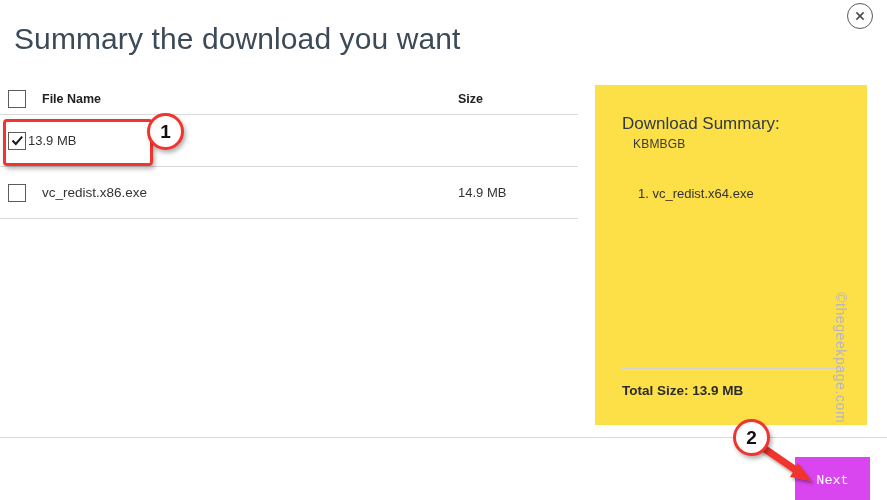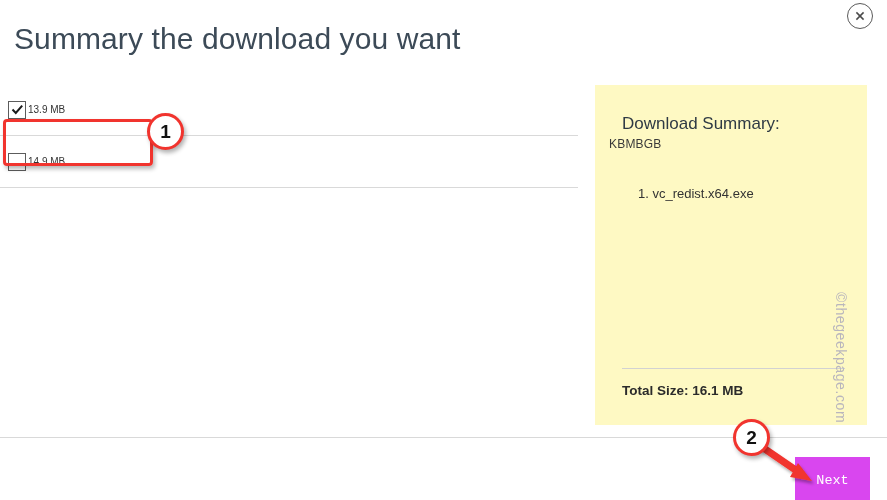--- a/index.html
+++ b/index.html
@@ -96,54 +96,54 @@
   }
   .t-row.header .cell-name {
     font-weight: bold;
     font-size: 12.5px;
     color: #222;
   }
   .cell-size {
     width: 120px;
     flex: 0 0 auto;
     text-align: left;
-    font-size: 10px;
+    font-size: 13px;
     color: #333333;
     padding-left: 2px;
     white-space: nowrap;
   }
   .t-row.header .cell-size {
     font-weight: bold;
     font-size: 12.5px;
     color: #222;
     padding-left: 8px;
   }
 
   
   .summary {
     position: absolute;
     left: 595px;
     top: 85px;
     width: 272px;
     height: 340px;
-    background: #fef9c3;
+    background: #fde047;
     box-sizing: border-box;
   }
   .sum-title {
     position: absolute;
     left: 27px;
     top: 29px;
     font-size: 17px;
     font-weight: 300;
     color: #2f3a44;
     white-space: nowrap;
   }
   .sum-sub {
     position: absolute;
-    left: 14px;
+    left: 38px;
     top: 52px;
     font-size: 12px;
     color: #3a3a3a;
     letter-spacing: 0.2px;
     white-space: nowrap;
   }
   .sum-list {
     position: absolute;
     left: 27px;
     top: 83px;
@@ -264,47 +264,55 @@
     <svg width="12" height="12" viewBox="0 0 12 12" aria-hidden="true">
       <line x1="2.4" y1="2.4" x2="9.6" y2="9.6" stroke="currentColor" stroke-width="1.5"></line>
       <line x1="9.6" y1="2.4" x2="2.4" y2="9.6" stroke="currentColor" stroke-width="1.5"></line>
     </svg>
   </div>
 
   <div class="page-title">Summary the download you want</div>
 
   <div class="table">
 
+    <div class="t-row header">
+      <div class="cb">
+        
+      </div>
+      <div class="cell-name">File Name</div>
+      <div class="cell-size">Size</div>
+    </div>
 
     <div class="t-row">
       <div class="cb checked">
         <svg width="13" height="13" viewBox="0 0 13 13" aria-hidden="true">
           <polyline points="1.5,6.5 4.8,10 11.2,2.6" fill="none" stroke="#1a1a1a" stroke-width="2"></polyline>
         </svg>
       </div>
       <div class="cell-size">13.9 MB</div>
     </div>
 
     <div class="t-row">
       <div class="cb">
         
       </div>
+      <div class="cell-name">vc_redist.x86.exe</div>
       <div class="cell-size">14.9 MB</div>
     </div>
 
   </div>
 
   <div class="summary">
     <div class="sum-title">Download Summary:</div>
     <div class="sum-sub">KBMBGB</div>
     <ul class="sum-list">
       <li>1. vc_redist.x64.exe</li>
     </ul>
     <div class="sum-divider"></div>
-    <div class="sum-total">Total Size: 16.1 MB</div>
+    <div class="sum-total">Total Size: 13.9 MB</div>
   </div>
 
   <div class="watermark">©thegeekpage.com</div>
 
   <div class="footer-line"></div>
   <button class="next-btn">Next</button>
 
   <div class="anno-rect"></div>
   <div class="anno-badge" id="badge1">1</div>
 

